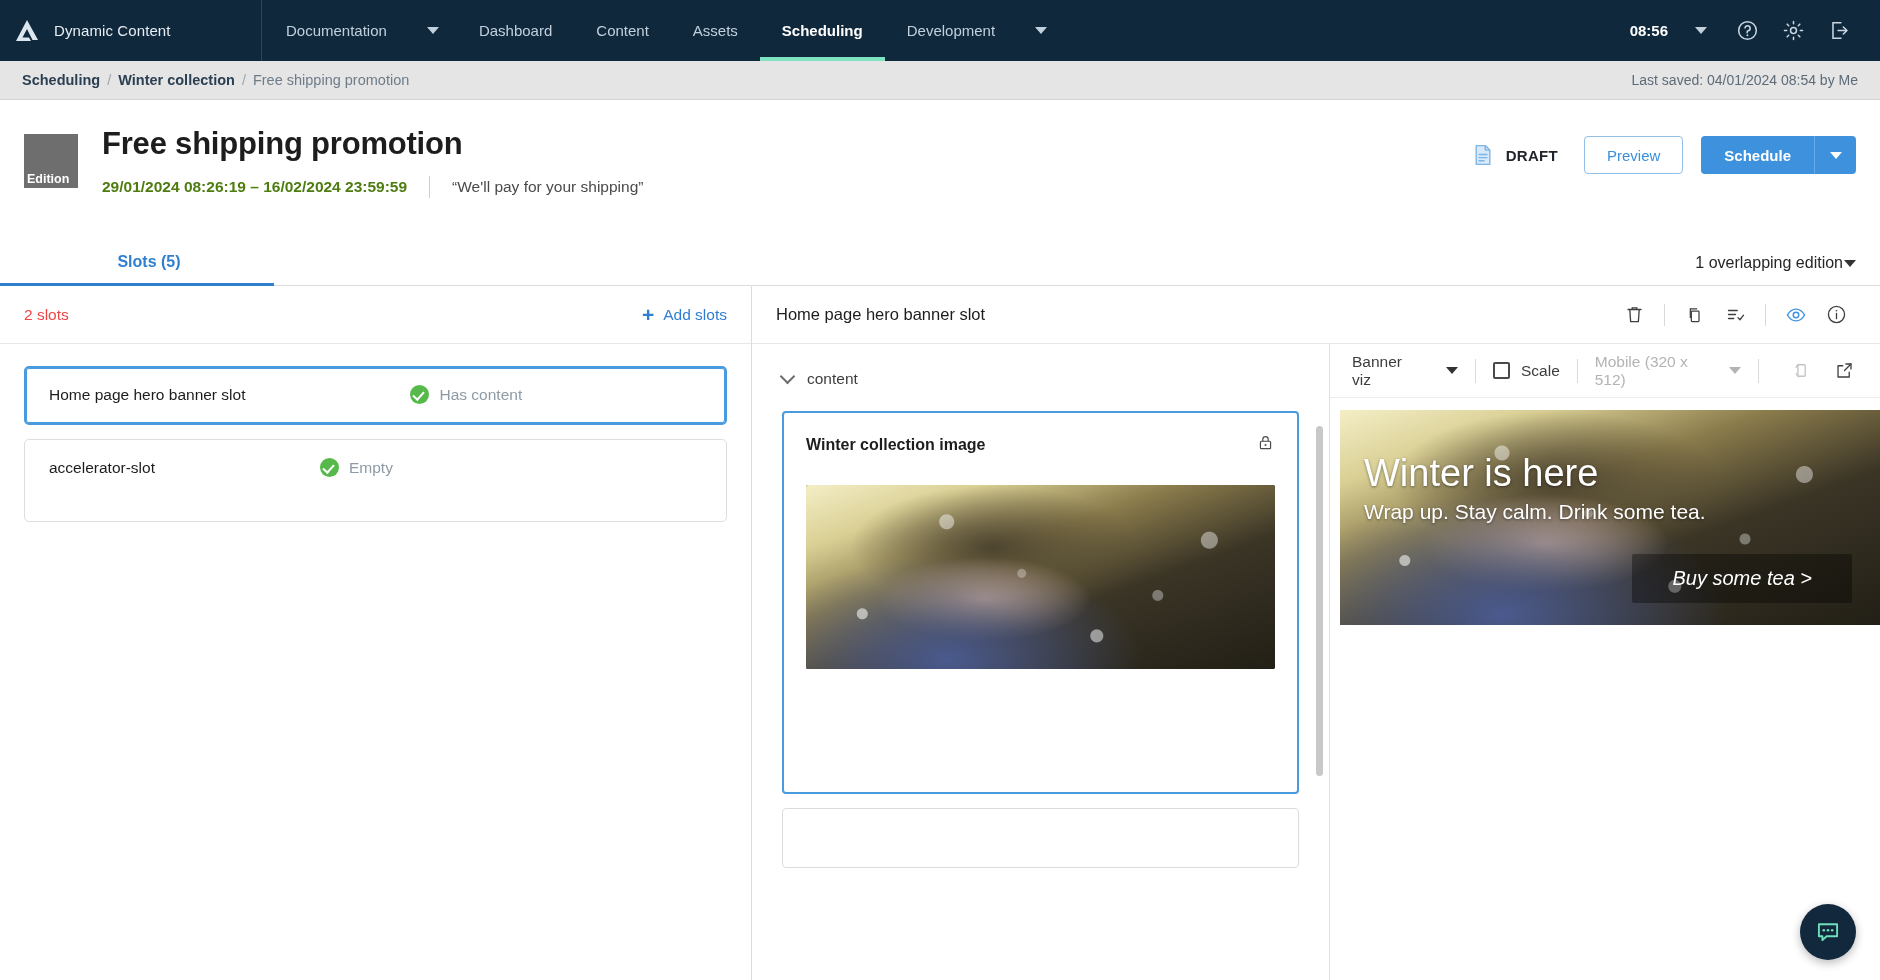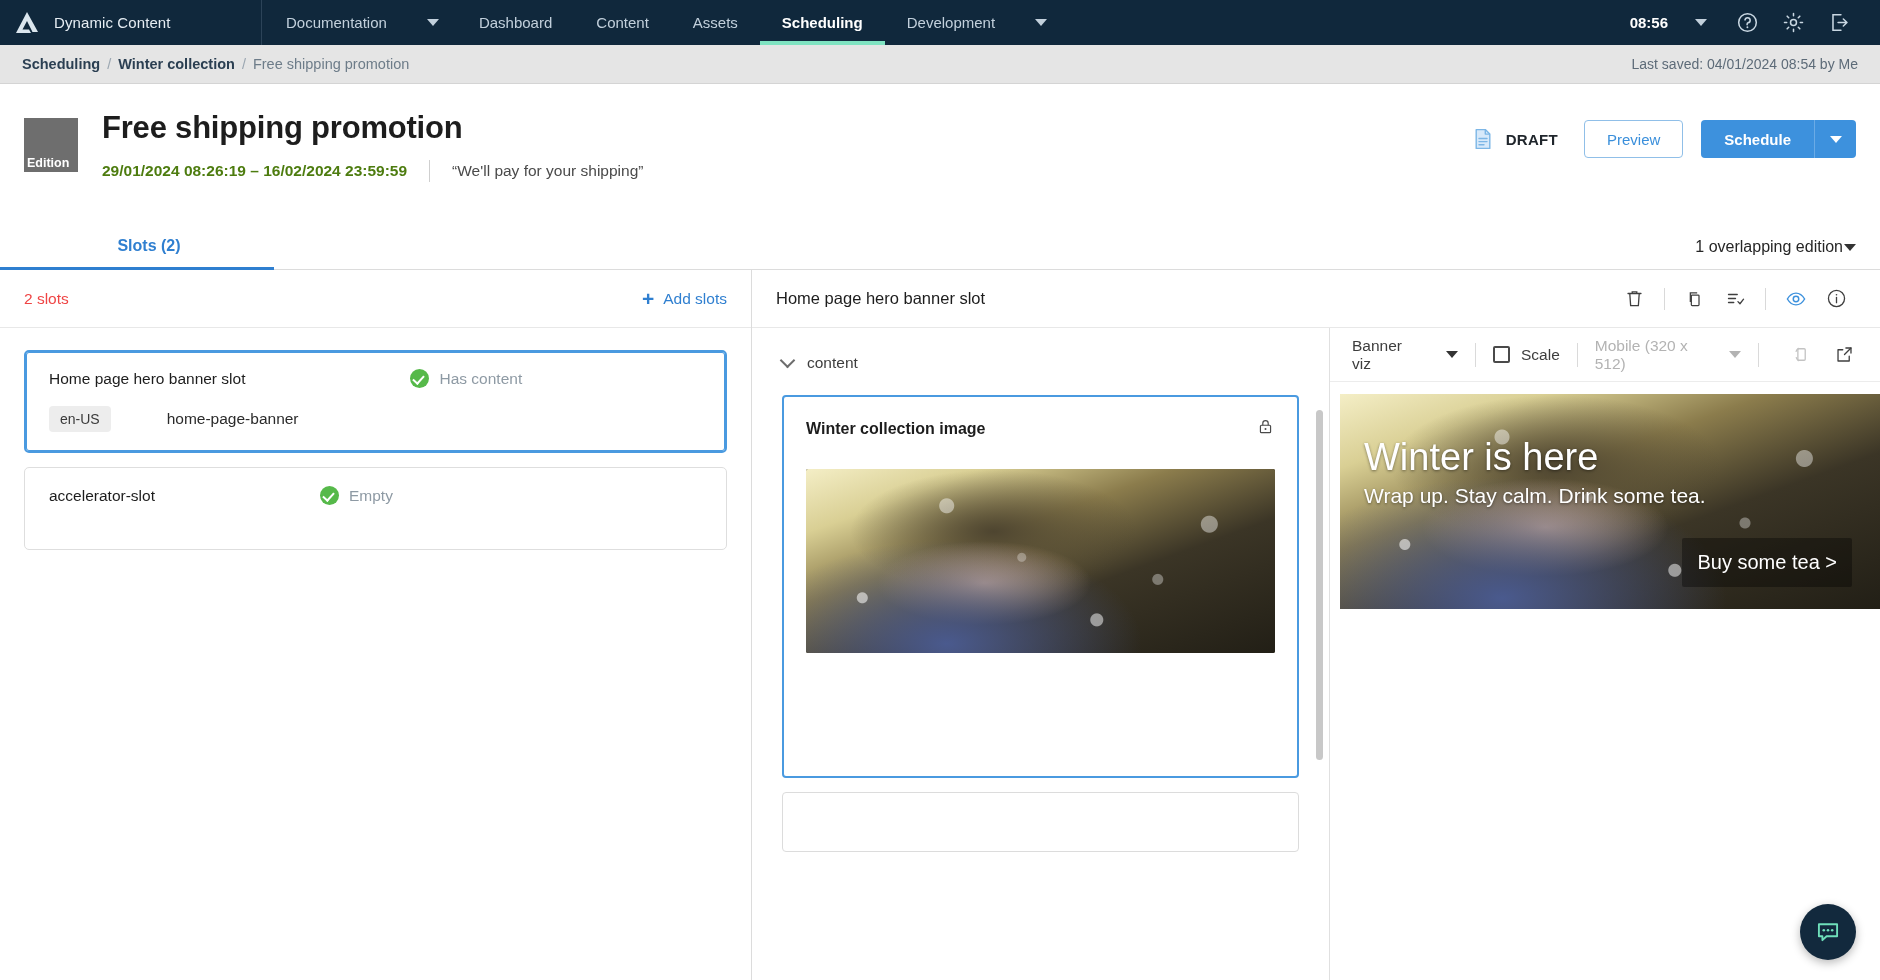--- a/index.html
+++ b/index.html
@@ -5,21 +5,21 @@
   * { box-sizing: border-box; margin: 0; padding: 0; }
   html, body {
     width: 1880px; height: 980px;
     font-family: "Liberation Sans", sans-serif;
     background: #ffffff;
     overflow: hidden;
   }
 
   
   .topnav {
-    height: 45px; width: 100%;
+    height: 61px; width: 100%;
     background: #10283c;
     display: flex; align-items: stretch;
     color: #d8e2ea;
   }
   .brand {
     display: flex; align-items: center; gap: 14px;
     padding: 0 22px 0 14px;
     border-right: 1px solid #2c4358;
     min-width: 262px;
   }
@@ -308,21 +308,21 @@
   }
   .banner-h2 {
     position: absolute; left: 24px; top: 90px;
     color: #fff; font-size: 21px; font-weight: 400;
     text-shadow: 0 1px 3px rgba(0,0,0,.45);
   }
   .banner-cta {
     position: absolute; right: 28px; bottom: 22px;
     background: rgba(0,0,0,.35);
     color: #fff; font-size: 20px;
-    padding: 13px 15px; border-radius: 2px; cursor: pointer;
+    padding: 13px 40px; border-radius: 2px; cursor: pointer; font-style: italic;
   }
 
   
   .chat-fab {
     position: fixed; right: 24px; bottom: 20px;
     width: 56px; height: 56px; border-radius: 50%;
     background: #12293d; display: flex; align-items: center; justify-content: center;
     box-shadow: 0 3px 10px rgba(0,0,0,.28); cursor: pointer;
   }
 
@@ -445,21 +445,21 @@
       <div class="btn btn-primary">Schedule</div>
       <div class="btn-split">
         <span class="caret-white"></span>
       </div>
     </div>
   </div>
 </div>
 
 <div class="tabsrow">
   <div class="tab active">
-    <span>Slots (2)</span>
+    <span>Slots (5)</span>
   </div>
   <div class="overlap">
     <span>1 overlapping edition</span>
     <span class="caret-dark"></span>
   </div>
 </div>
 
 <div class="body">
 
   <div class="col-slots">
@@ -473,24 +473,20 @@
 
     <div class="slots-list">
 
       <div class="slot-card selected">
         <div class="slot-row1">
           <span class="slot-name">Home page hero banner slot</span>
           <span class="slot-status">
             <span class="check-circle"></span>
             <span>Has content</span>
           </span>
-        </div>
-        <div class="slot-row2">
-          <span class="locale-chip">en-US</span>
-          <span class="content-key">home-page-banner</span>
         </div>
       </div>
 
       <div class="slot-card empty">
         <div class="slot-row1">
           <span class="slot-name">accelerator-slot</span>
           <span class="slot-status">
             <span class="check-circle"></span>
             <span>Empty</span>
           </span>

